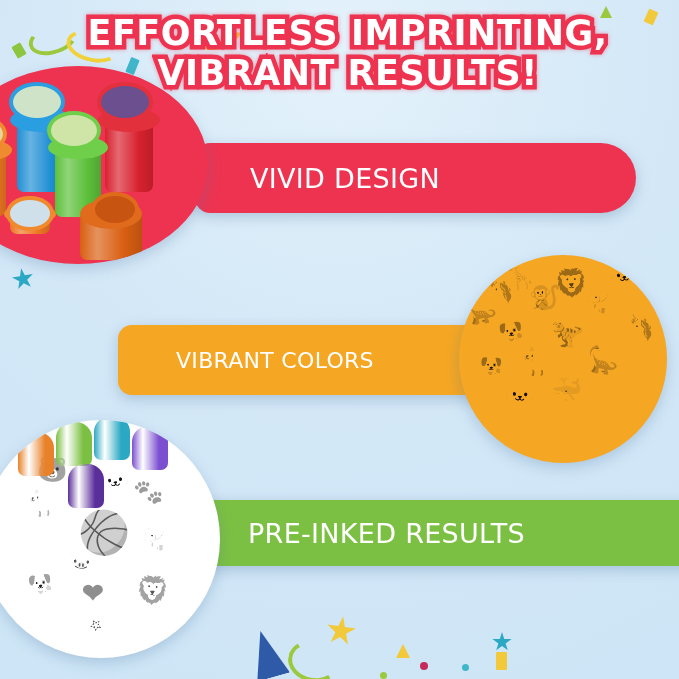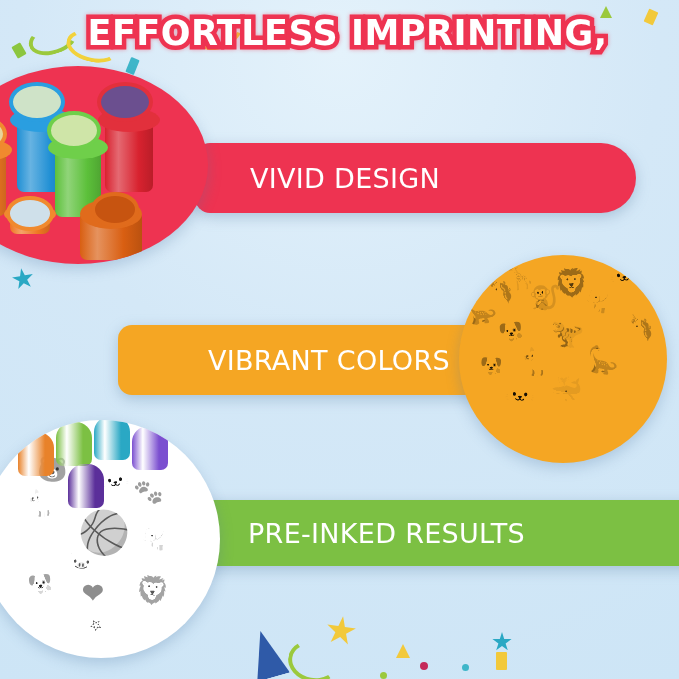--- a/index.html
+++ b/index.html
@@ -90,21 +90,21 @@
     width:0;height:0;
     border-top:31px solid transparent;
     border-bottom:31px solid transparent;
     border-right:26px solid #ee3351;
   }
 
   .banner-orange{
     left:118px;top:325px;width:390px;height:70px;
     background:#f5a623;
     border-radius:14px 0 0 14px;
-    padding-left:90px;font-size:27px;
+    padding-left:58px;font-size:22px;
     z-index:12;
   }
   .banner-orange .tail{
     position:absolute;right:-24px;top:4px;
     width:0;height:0;
     border-top:31px solid transparent;
     border-bottom:31px solid transparent;
     border-left:26px solid #f5a623;
   }
 
@@ -148,20 +148,21 @@
       <div class="confetti c-rect" style="left: 496px; top: 652px; transform: rotate(0deg); width: 11px; height: 18px; background: rgb(242, 201, 59);"></div>
       <div class="confetti c-dot" style="left: 420px; top: 662px; transform: rotate(0deg); width: 8px; height: 8px; background: rgb(196, 42, 90);"></div>
       <div class="confetti c-dot" style="left: 462px; top: 664px; transform: rotate(0deg); width: 7px; height: 7px; background: rgb(63, 182, 201);"></div>
       <div class="confetti c-dot" style="left: 380px; top: 672px; transform: rotate(0deg); width: 7px; height: 7px; background: rgb(155, 201, 61);"></div>
       <div class="confetti" style="left: 600px; top: 6px; transform: rotate(0deg); border-left: 6px solid transparent; border-right: 6px solid transparent; border-bottom: 12px solid rgb(155, 201, 61);"></div>
       <div class="confetti c-rect" style="left: 646px; top: 10px; transform: rotate(24deg); width: 10px; height: 14px; background: rgb(242, 201, 59);"></div>
     </div>
 
   <div class="heading">
     <span class="line l1">EFFORTLESS IMPRINTING,</span>
+    <span class="line l2">VIBRANT RESULTS!</span>
   </div>
 
   <div class="banner banner-red">
     <div class="tail"></div>
     <span>VIVID DESIGN</span>
   </div>
 
   <div class="circle circle-red">
     <div id="stampers-group">
         <div class="stamper" style="left: 8px; top: 62px; z-index: 3;">

